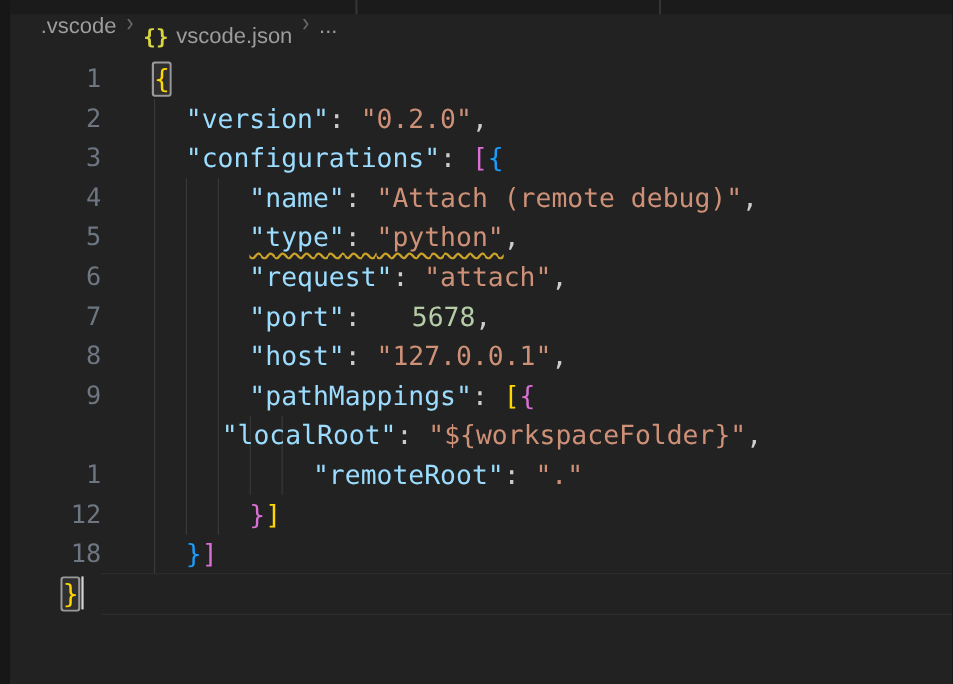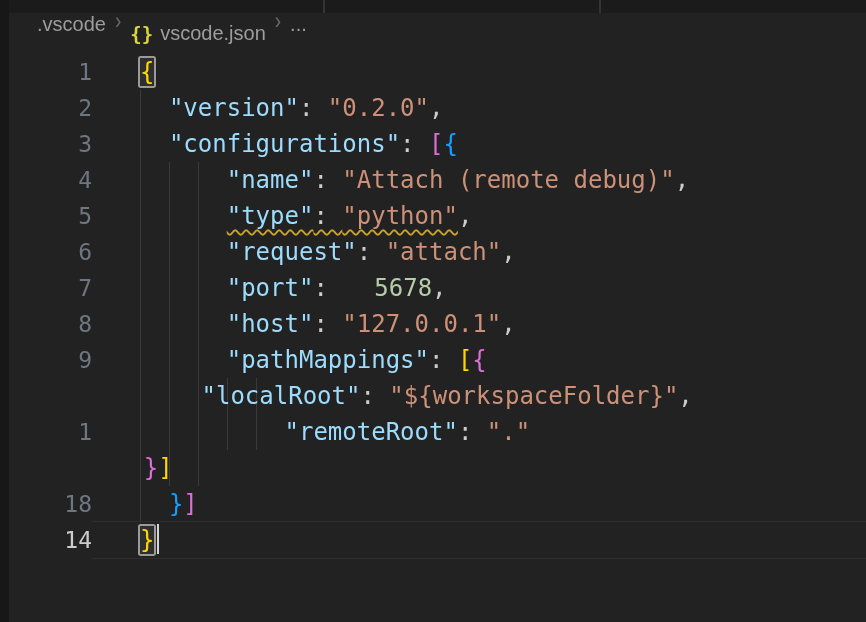--- a/index.html
+++ b/index.html
@@ -108,24 +108,24 @@
         <div class="code"><span class="tk-pl">      </span><span class="tk-key">"pathMappings"</span><span class="tk-pn">: </span><span class="tk-b1">[</span><span class="tk-b2">{</span></div>
       </div>
       <div class="code-row">
         <div class="code"><span class="tk-pl">          </span><span class="tk-key">"localRoot"</span><span class="tk-pn">: </span><span class="tk-str">"${workspaceFolder}"</span><span class="tk-pn">,</span></div>
       </div>
       <div class="code-row">
         <div class="gutter">1</div>
         <div class="code"><span class="tk-pl">          </span><span class="tk-key">"remoteRoot"</span><span class="tk-pn">: </span><span class="tk-str">"."</span></div>
       </div>
       <div class="code-row">
+        <div class="gutter">12</div>
         <div class="code"><span class="tk-pl">      </span><span class="tk-b2">}</span><span class="tk-b1">]</span></div>
       </div>
       <div class="code-row">
         <div class="gutter">18</div>
         <div class="code"><span class="tk-pl">  </span><span class="tk-b3">}</span><span class="tk-b2">]</span></div>
       </div>
       <div class="code-row active">
-        <div class="gutter">14</div>
         <div class="code"><span class="tk-b1 boxed">}</span><span class="cursor"></span></div>
       </div>
     </div>
 </div>
 
 </body></html>

